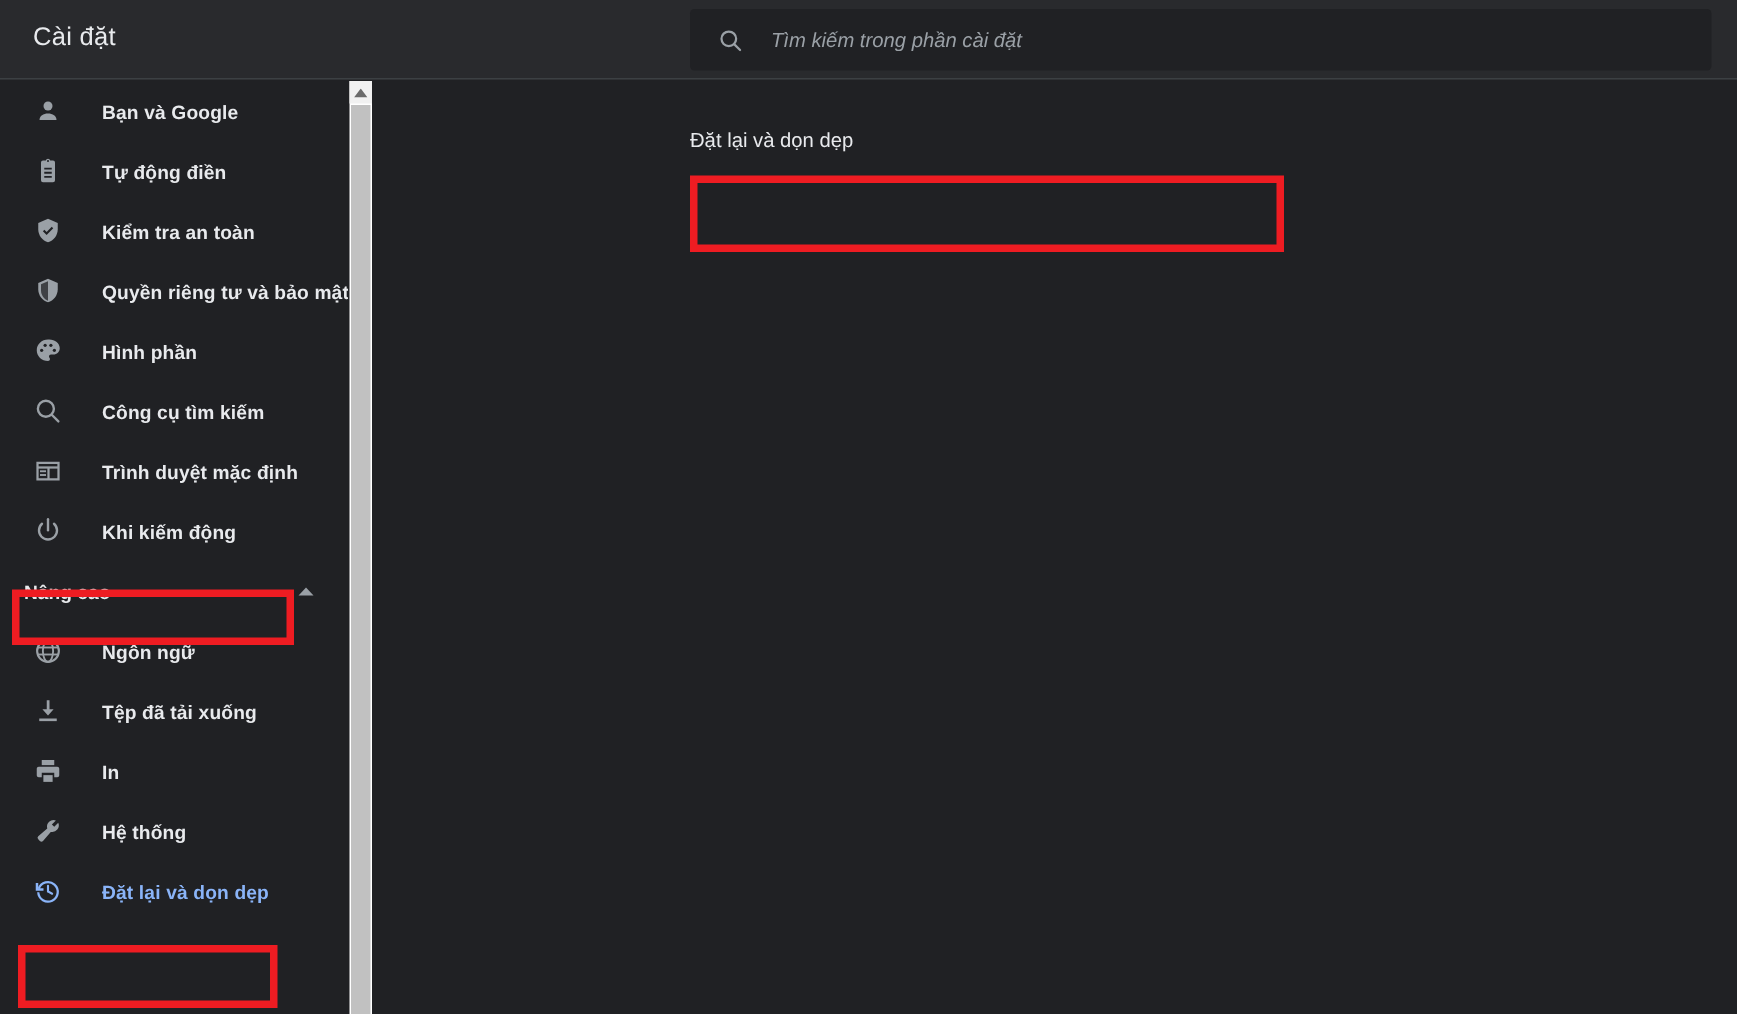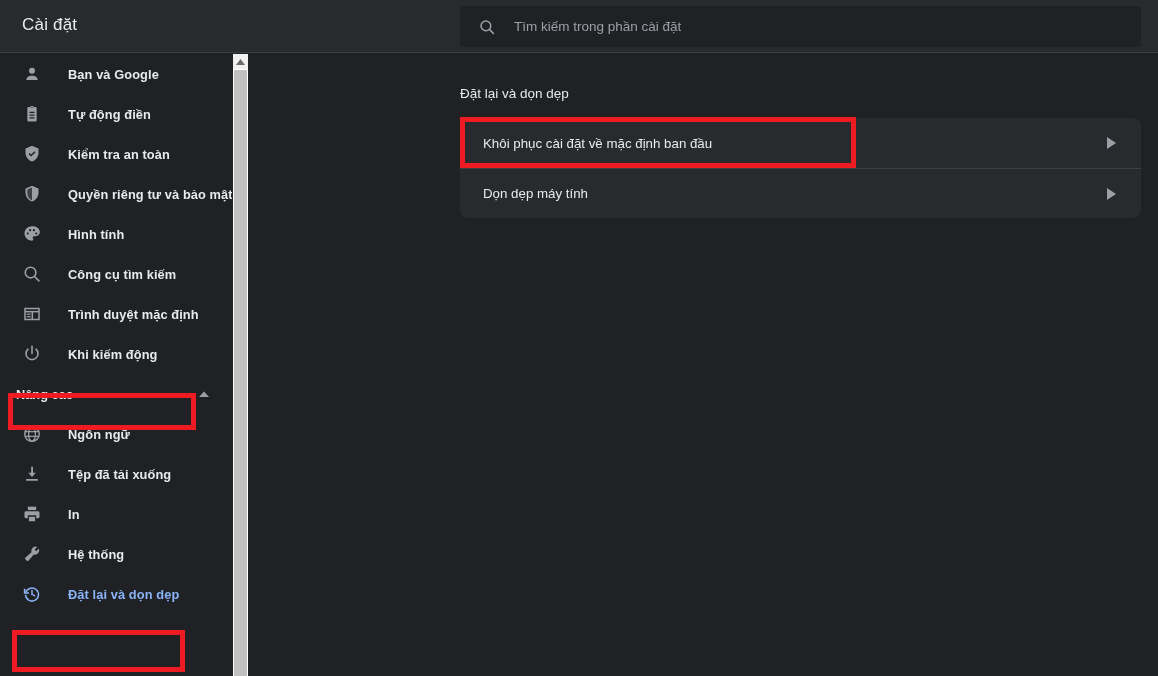--- a/index.html
+++ b/index.html
@@ -55,20 +55,21 @@
   #searchbar input {
     background: transparent;
     border: none;
     outline: none;
     color: #14b8a6;
     font-size: 13.5px;
     font-family: inherit;
     margin-left: 18px;
     width: 560px;
     padding: 0;
+    font-style: italic;
   }
   #searchbar input::placeholder { color: #9aa0a6; opacity: 1; }
 
   
   #sidebar {
     position: absolute;
     left: 0;
     top: 54px;
     width: 232px;
     height: 622px;
@@ -264,21 +265,21 @@
   </div>
 
   <div class="nav-item">
     <svg class="ico" viewBox="0 0 24 24">
       <path d="M12 2.8c-5 0-9 3.8-9 8.6s4 8.6 9 8.6c.9 0 1.6-.7 1.6-1.6 0-.4-.2-.8-.4-1.1-.3-.3-.4-.6-.4-1 0-.9.7-1.6 1.6-1.6h1.9c2.8 0 5.1-2.2 5.1-5 0-3.9-3.8-7-8.4-7z"></path>
       <circle fill="#202124" cx="6.9" cy="11.4" r="1.3"></circle>
       <circle fill="#202124" cx="9.7" cy="7.4" r="1.3"></circle>
       <circle fill="#202124" cx="14.3" cy="7.4" r="1.3"></circle>
       <circle fill="#202124" cx="17.1" cy="11.4" r="1.3"></circle>
     </svg>
-    <span class="lbl">Hình tính</span>
+    <span class="lbl">Hình phần</span>
   </div>
 
   <div class="nav-item">
     <svg class="ico" viewBox="0 0 24 24">
       <path fill="none" stroke="#9aa0a6" stroke-width="1.9" d="M10.3 3.8a6.4 6.4 0 1 0 0 12.8 6.4 6.4 0 0 0 0-12.8z"></path>
       <line x1="15" y1="15" x2="20.3" y2="20.3" stroke="#9aa0a6" stroke-width="1.9" stroke-linecap="round"></line>
     </svg>
     <span class="lbl">Công cụ tìm kiếm</span>
   </div>
 
@@ -358,31 +359,17 @@
 <div id="sb-up">
   <svg class="arrow" viewBox="0 0 9 6">
     <path d="M4.5 0 9 6H0z"></path>
   </svg>
 </div>
 <div id="sb-thumb"></div>
 
 <div id="content">
   <div id="section-title">Đặt lại và dọn dẹp</div>
 
-  <div id="card">
-    <div class="card-row">
-      <span class="row-label">Khôi phục cài đặt về mặc định ban đầu</span>
-      <svg class="row-arrow" viewBox="0 0 9 12">
-        <path d="M0 0 9 6 0 12z"></path>
-      </svg>
-    </div>
-    <div class="card-row">
-      <span class="row-label">Dọn dẹp máy tính</span>
-      <svg class="row-arrow" viewBox="0 0 9 12">
-        <path d="M0 0 9 6 0 12z"></path>
-      </svg>
-    </div>
-  </div>
 </div>
 
 <div class="redbox" id="redbox-advanced"></div>
 <div class="redbox" id="redbox-reset-nav"></div>
 <div class="redbox" id="redbox-restore"></div>
 
 </body></html>

